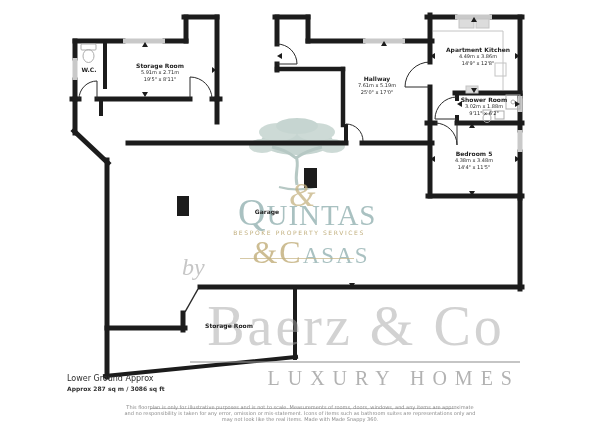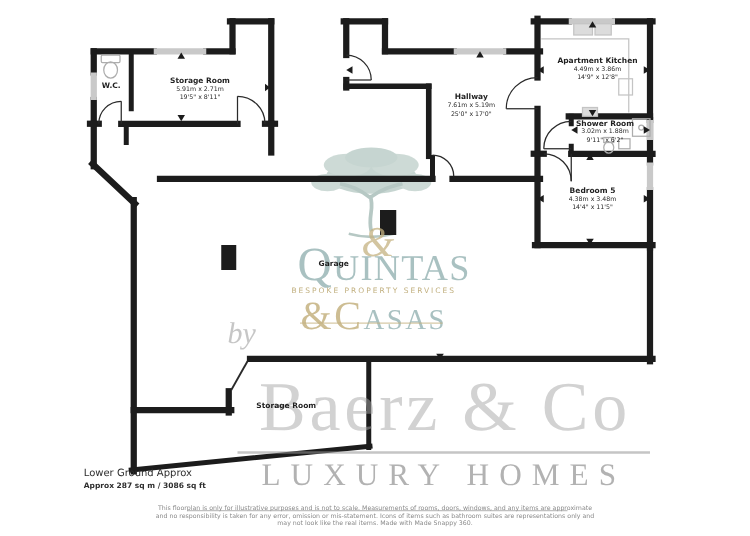--- a/index.html
+++ b/index.html
@@ -16,35 +16,35 @@
   
   .wm{position:absolute;z-index:20;pointer-events:none;}
   .q-line{left:238px;top:190px;width:122px;text-align:right;
           font-family:"Liberation Serif",serif;font-size:29px;letter-spacing:1px;
           color:rgba(148,178,178,.8);}
   .q-line::first-letter{font-size:38px;}
   .amp-float{left:289px;top:176px;font-family:"Liberation Serif",serif;font-style:italic;
           font-size:34px;color:rgba(196,178,128,.75);}
   .q-tag{left:232px;top:229px;width:134px;text-align:center;font-size:6px;letter-spacing:1.6px;
           color:rgba(186,166,112,.9);}
-  .c-line{left:238px;top:234px;width:122px;text-align:center;
+  .c-line{left:250px;top:234px;width:122px;text-align:center;
           font-family:"Liberation Serif",serif;font-size:23px;letter-spacing:2px;
           color:rgba(148,178,178,.8);}
   .c-line::first-letter{font-size:32px;color:rgba(196,178,128,.85);}
   .q-rule{left:240px;top:258px;width:114px;height:1px;background:rgba(196,178,128,.7);}
 
   
   .b-by{left:182px;top:254px;font-family:"Liberation Serif",serif;font-style:italic;
         font-size:24px;color:rgba(160,160,160,.6);}
   .b-name{left:188px;top:294px;width:336px;text-align:center;
         font-family:"Liberation Serif",serif;font-size:56px;letter-spacing:3px;
         color:rgba(165,165,165,.5);}
   .b-rule1{left:190px;top:361px;width:330px;height:2px;background:rgba(150,150,150,.55);}
-  .b-lux{left:190px;top:367px;width:330px;text-align:center;
-        font-family:"Liberation Serif",serif;font-size:25px;letter-spacing:8px;
+  .b-lux{left:190px;top:367px;width:330px;text-align:right;
+        font-family:"Liberation Serif",serif;font-size:20px;letter-spacing:8px;
         color:rgba(145,145,145,.7);}
   .b-rule2{left:150px;top:408px;width:304px;height:1px;background:rgba(150,150,150,.6);}
 
   
   .floor-label{position:absolute;left:67px;top:374px;font-size:8px;color:#2e2e2e;z-index:30;}
   .area-label{position:absolute;left:67px;top:385px;font-size:6px;font-weight:bold;color:#2e2e2e;z-index:30;}
   .disclaimer{position:absolute;left:0;top:404px;width:600px;text-align:center;
         font-size:5px;line-height:6px;color:#8a8a8a;z-index:25;}
 </style>
 </head>

